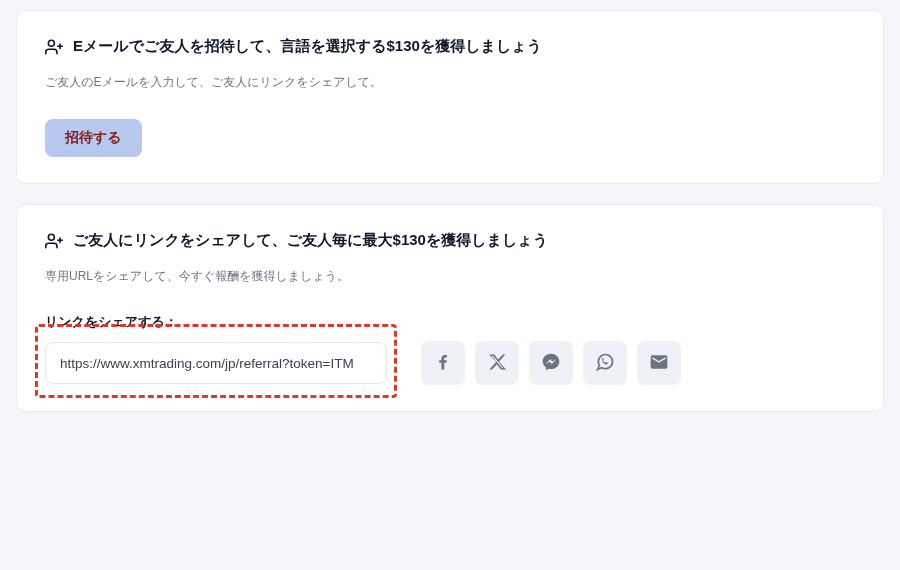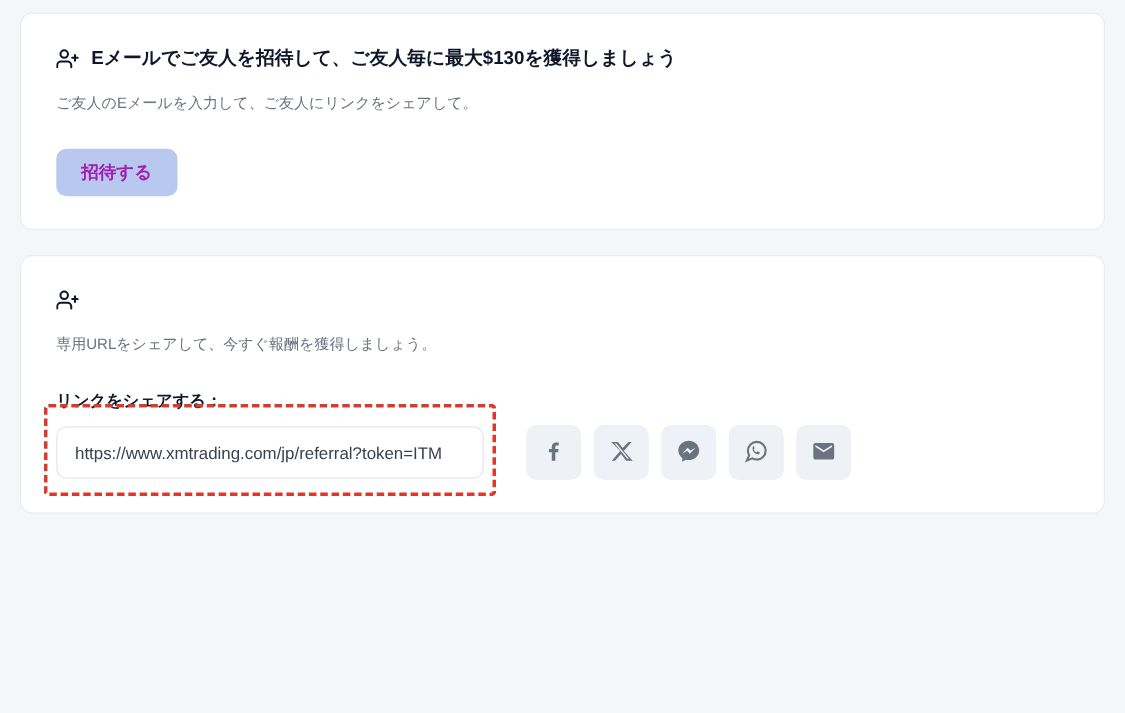--- a/index.html
+++ b/index.html
@@ -110,21 +110,21 @@
     height: 30px;
     padding: 0 12px;
     background: #1f4fd9;
     color: #fff;
   }
   .btn-add .plus { font-weight: 700; }
   .btn-invite {
     height: 38px;
     padding: 0 20px;
     background: #b8c8ef;
-    color: #a21caf;
+    color: #7f1d1d;
     font-size: 14px;
     border-radius: 8px;
   }
   .btn-copy {
     height: 42px;
     padding: 0 22px;
     background: #1f4fd9;
     color: #fff;
     font-size: 14px;
     border-radius: 8px;
@@ -188,38 +188,39 @@
 <div class="card">
   <div class="card-header">
     <span class="hicon">
       <svg viewBox="0 0 24 24" fill="none" stroke="currentColor" stroke-width="2.2" stroke-linecap="round" stroke-linejoin="round">
           <path d="M16 21v-2a4 4 0 0 0-4-4H5a4 4 0 0 0-4 4v2"></path>
           <circle cx="8.5" cy="7" r="4"></circle>
           <line x1="20" y1="8" x2="20" y2="14"></line>
           <line x1="23" y1="11" x2="17" y2="11"></line>
         </svg>
     </span>
-    <div class="card-title">Eメールでご友人を招待して、ご友人毎に最大$130を獲得しましょう</div>
+    <div class="card-title">Eメールでご友人を招待して、言語を選択する$130を獲得しましょう</div>
   </div>
   <div class="card-sub">ご友人のEメールを入力して、ご友人にリンクをシェアして。</div>
 
 
   <button class="btn btn-invite">招待する</button>
 </div>
 
 <div class="card">
   <div class="card-header">
     <span class="hicon">
       <svg viewBox="0 0 24 24" fill="none" stroke="currentColor" stroke-width="2.2" stroke-linecap="round" stroke-linejoin="round">
           <path d="M16 21v-2a4 4 0 0 0-4-4H5a4 4 0 0 0-4 4v2"></path>
           <circle cx="8.5" cy="7" r="4"></circle>
           <line x1="20" y1="8" x2="20" y2="14"></line>
           <line x1="23" y1="11" x2="17" y2="11"></line>
         </svg>
     </span>
+    <div class="card-title">ご友人にリンクをシェアして、ご友人毎に最大$130を獲得しましょう</div>
   </div>
   <div class="card-sub">専用URLをシェアして、今すぐ報酬を獲得しましょう。</div>
 
   <label class="field-label">リンクをシェアする：</label>
 
   <div class="share-row">
     <div class="highlight2">
       <input class="share-input" type="text" readonly="" value="https://www.xmtrading.com/jp/referral?token=ITM" style="">
     </div>
 

